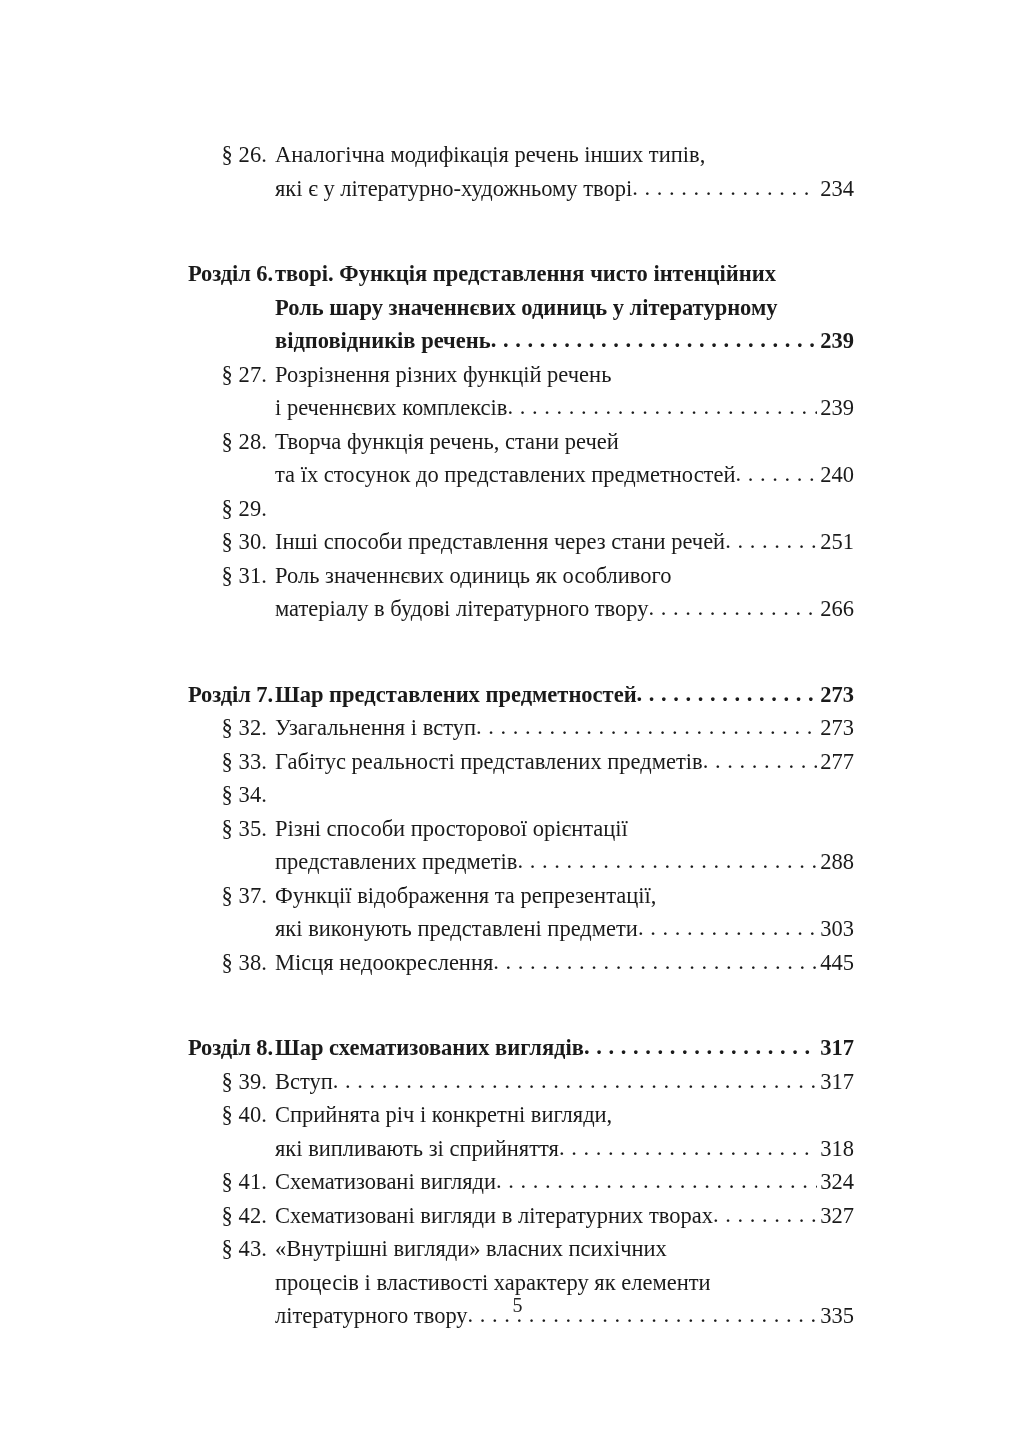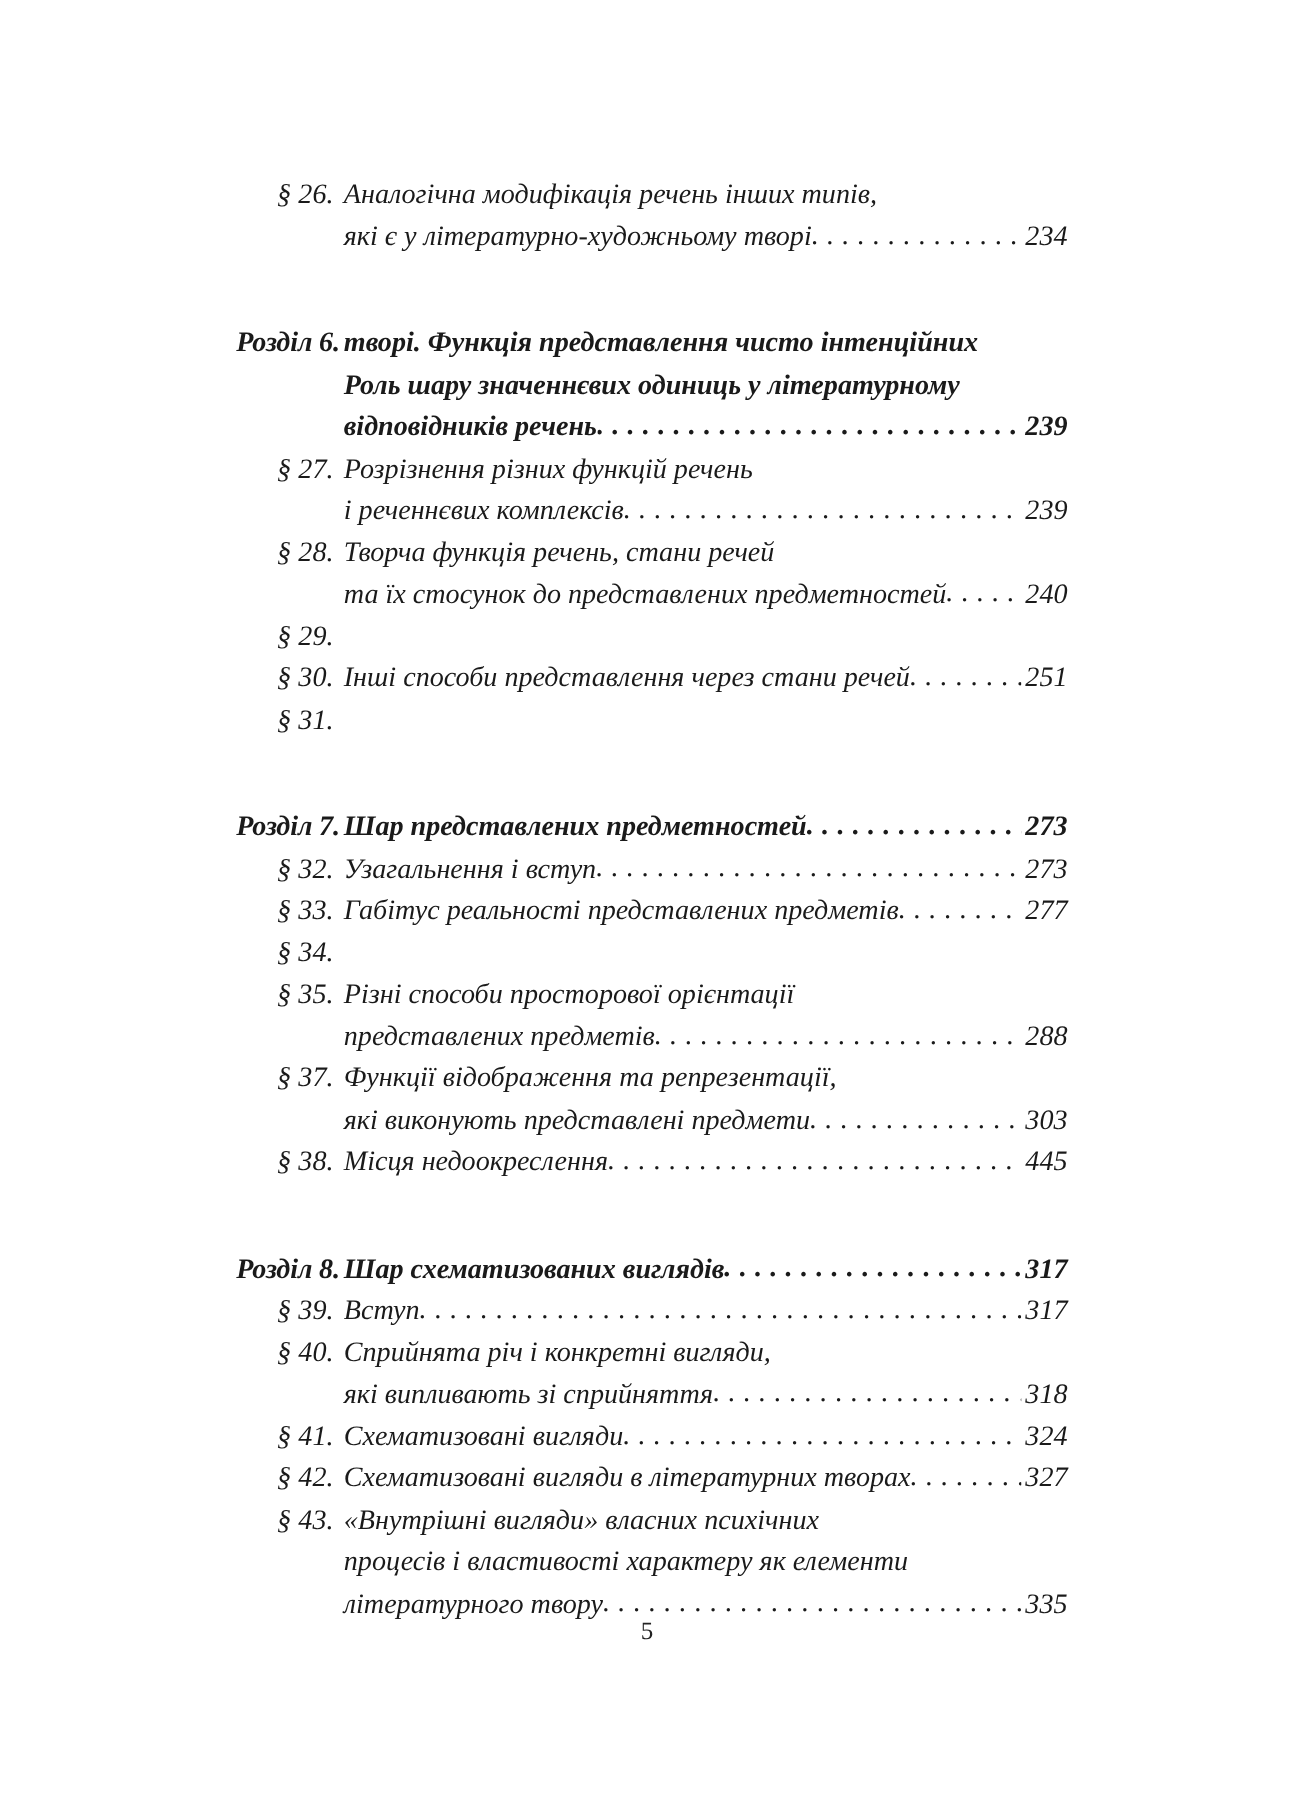--- a/index.html
+++ b/index.html
@@ -22,21 +22,20 @@
     width: 1035px;
     height: 1440px;
     background: #ffffff;
   }
 
   .toc {
     position: absolute;
     left: 178px;
     top: 138px;
     width: 676px;
-    font-style: italic;
   }
 
   
   .entry {
     display: flex;
     align-items: flex-start;
     width: 100%;
   }
 
   .lbl {
@@ -200,20 +199,30 @@
         <div class="body-col">
           <div class="line">
             <span class="txt">Інші способи представлення через стани речей</span>
             <span class="leader"></span>
             <span class="pg">251</span>
           </div>
         </div>
       </div>
       <div class="entry section">
         <div class="lbl">§ 31.</div>
+        <div class="body-col">
+          <div class="line cont">
+            <span class="txt">Роль значеннєвих одиниць як особливого</span>
+          </div>
+          <div class="line sp">
+            <span class="txt">матеріалу в будові літературного твору</span>
+            <span class="leader"></span>
+            <span class="pg">266</span>
+          </div>
+        </div>
       </div>
       <div class="gap-chapter"></div>
       <div class="entry chapter">
         <div class="lbl">Розділ 7.</div>
         <div class="body-col">
           <div class="line sp">
             <span class="txt">Шар представлених предметностей</span>
             <span class="leader"></span>
             <span class="pg">273</span>
           </div>

